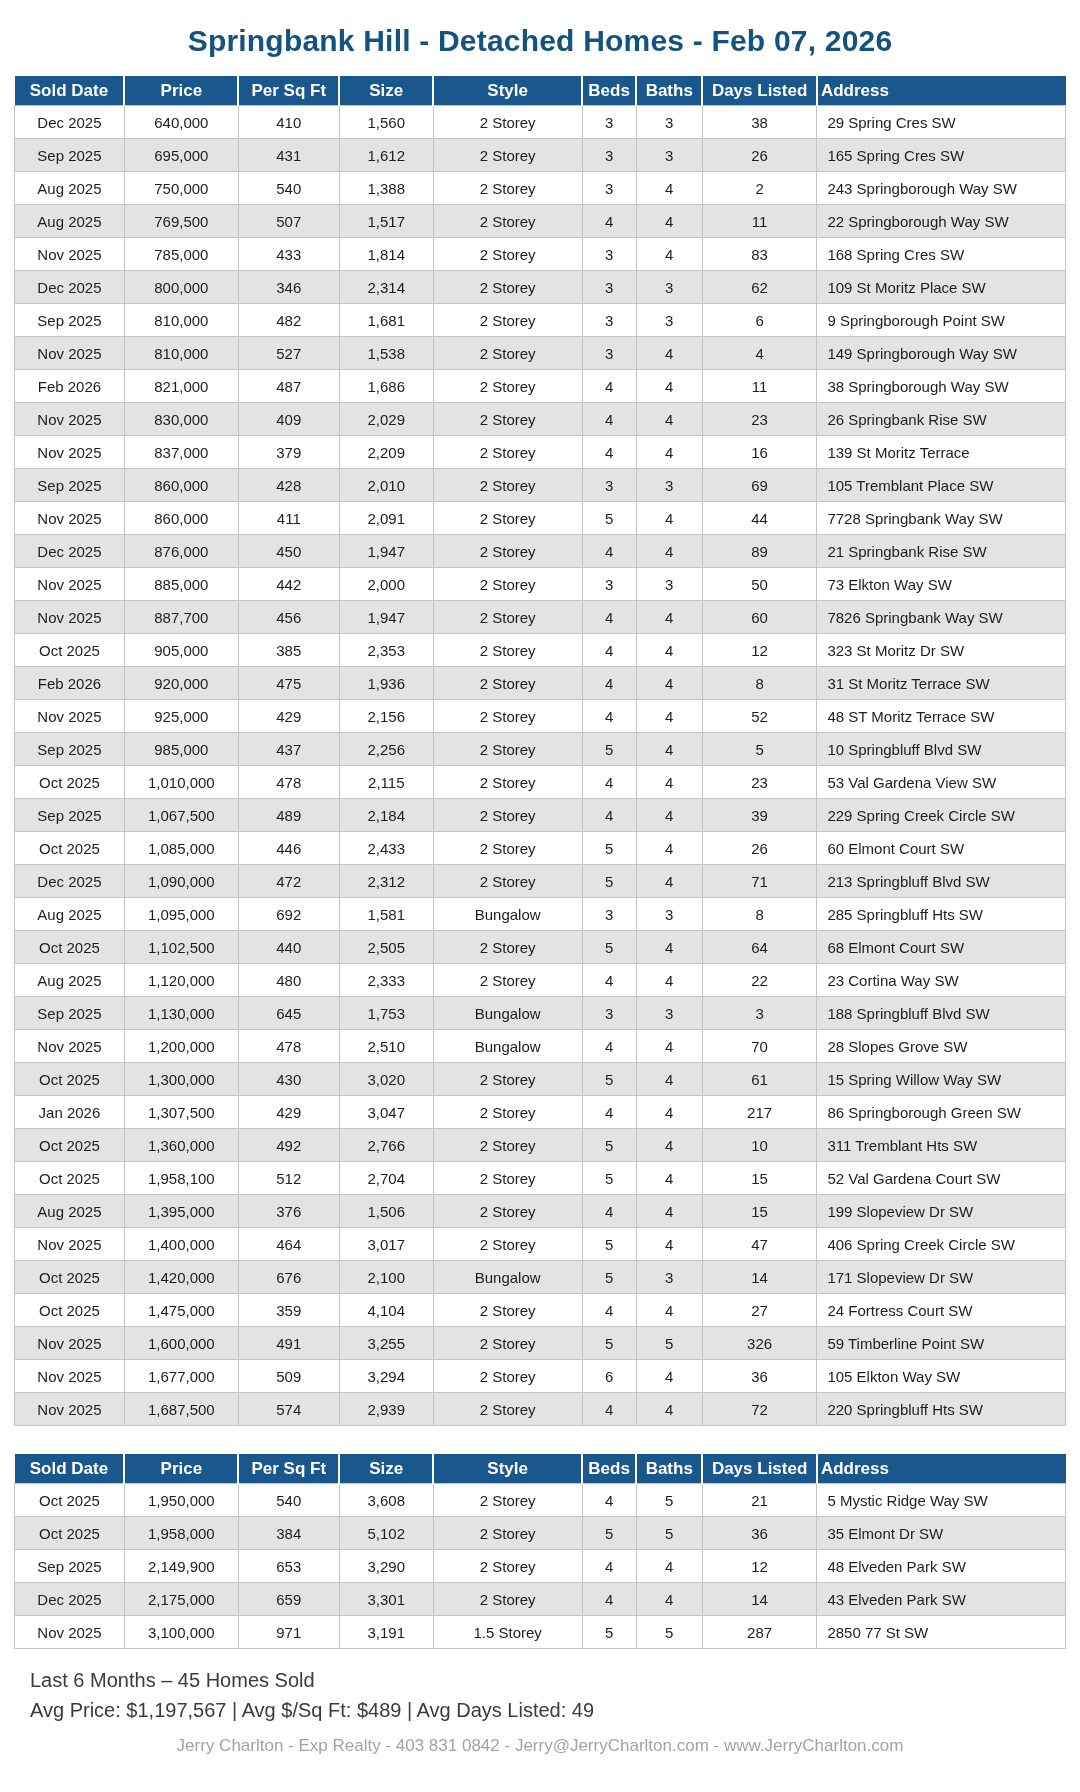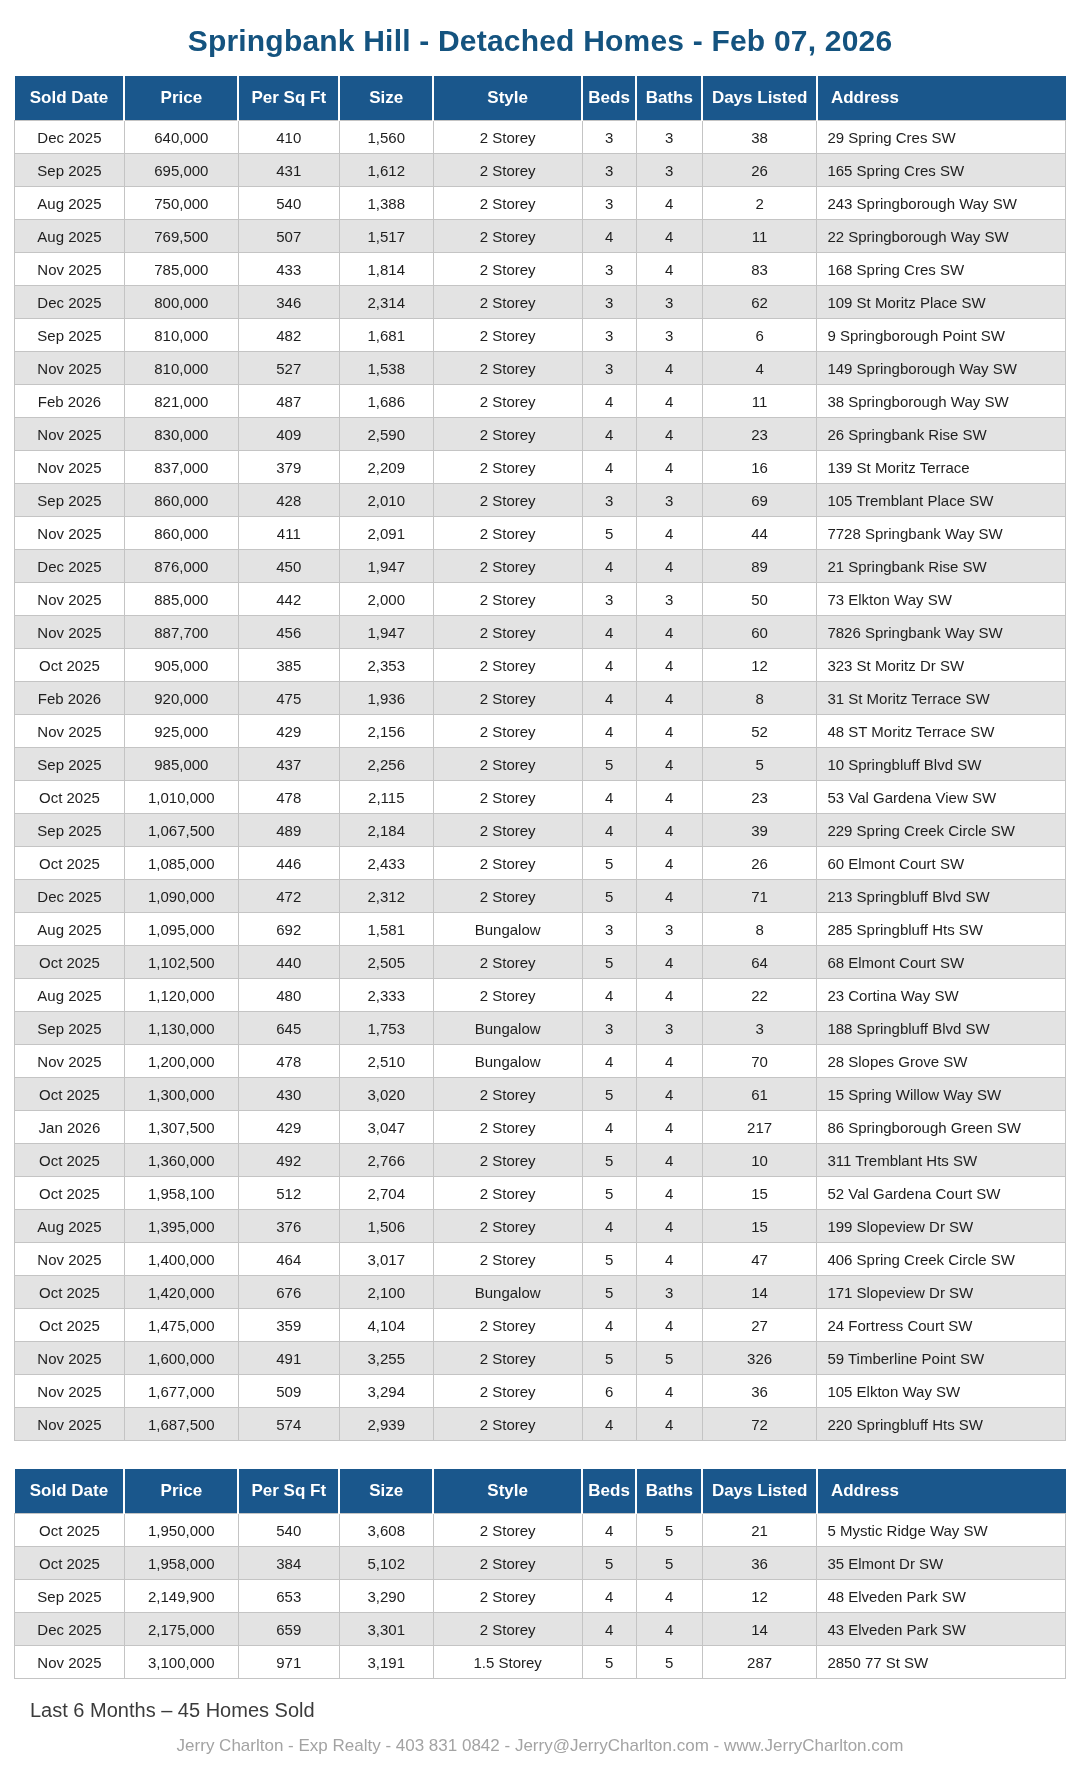--- a/index.html
+++ b/index.html
@@ -37,28 +37,28 @@
   }
   table.sales + table.sales{margin-top:28px;}
   col.c0{width:10.45%}col.c1{width:10.85%}col.c2{width:9.6%}
   col.c3{width:8.95%}col.c4{width:14.15%}col.c5{width:5.15%}
   col.c6{width:6.3%}col.c7{width:10.9%}col.c8{width:23.65%}
   table.sales th{
     background:var(--header-bg);
     color:var(--header-text);
     font-size:17px;
     font-weight:bold;
-    height:44px;
+    height:29px;
     padding:0;
     text-align:center;
     border-right:2px solid #fdfdfd;
     white-space:nowrap;
     overflow:hidden;
   }
-  table.sales th:last-child{border-right:none;text-align:left;padding-left:13px;}
+  table.sales th:last-child{border-right:none;text-align:left;padding-left:3px;}
   table.sales td{
     height:32px;
     font-size:15px;
     color:var(--body-text);
     text-align:center;
     padding:0;
     border:1px solid var(--grid);
     white-space:nowrap;
     overflow:hidden;
   }
@@ -209,21 +209,21 @@
           <td>2 Storey</td>
           <td>4</td>
           <td>4</td>
           <td>11</td>
           <td>38 Springborough Way SW</td>
         </tr>
         <tr>
           <td>Nov 2025</td>
           <td>830,000</td>
           <td>409</td>
-          <td>2,590</td>
+          <td>2,029</td>
           <td>2 Storey</td>
           <td>4</td>
           <td>4</td>
           <td>23</td>
           <td>26 Springbank Rise SW</td>
         </tr>
         <tr>
           <td>Nov 2025</td>
           <td>837,000</td>
           <td>379</td>
@@ -635,17 +635,18 @@
           <td>5</td>
           <td>5</td>
           <td>287</td>
           <td>2850 77 St SW</td>
         </tr>
       </tbody>
     </table>
 
   <div class="summary">
     <div class="line">Last 6 Months – 45 Homes Sold</div>
+    <div class="line">Avg Price: $1,197,567 | Avg $/Sq Ft: $489 | Avg Days Listed: 49</div>
   </div>
 
   <div class="footer">Jerry Charlton - Exp Realty - 403 831 0842 - Jerry@JerryCharlton.com - www.JerryCharlton.com</div>
 
 </div>
 
 </body></html>

